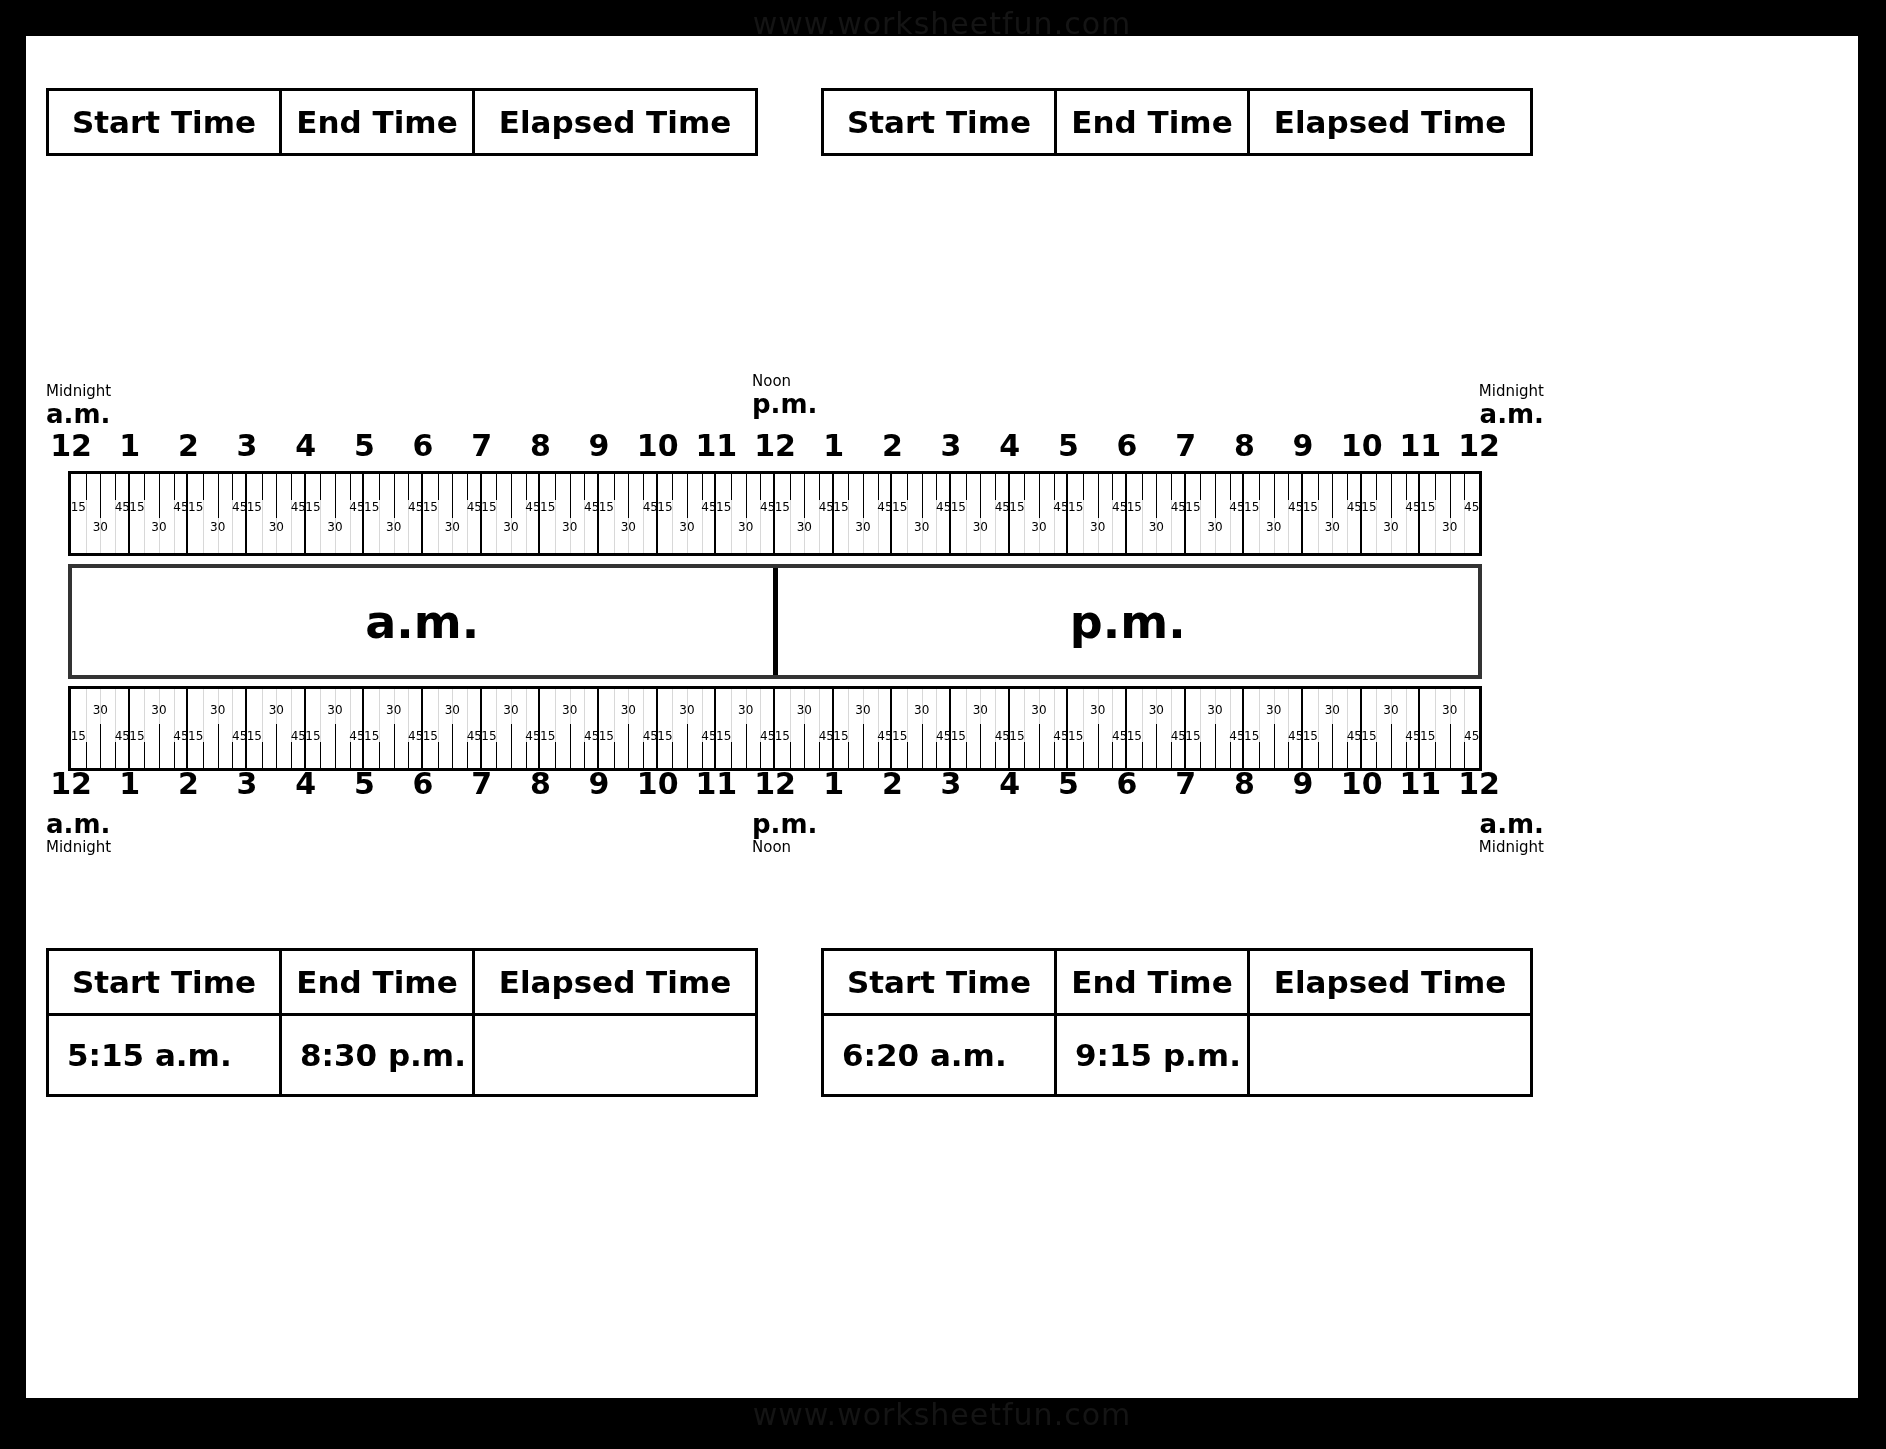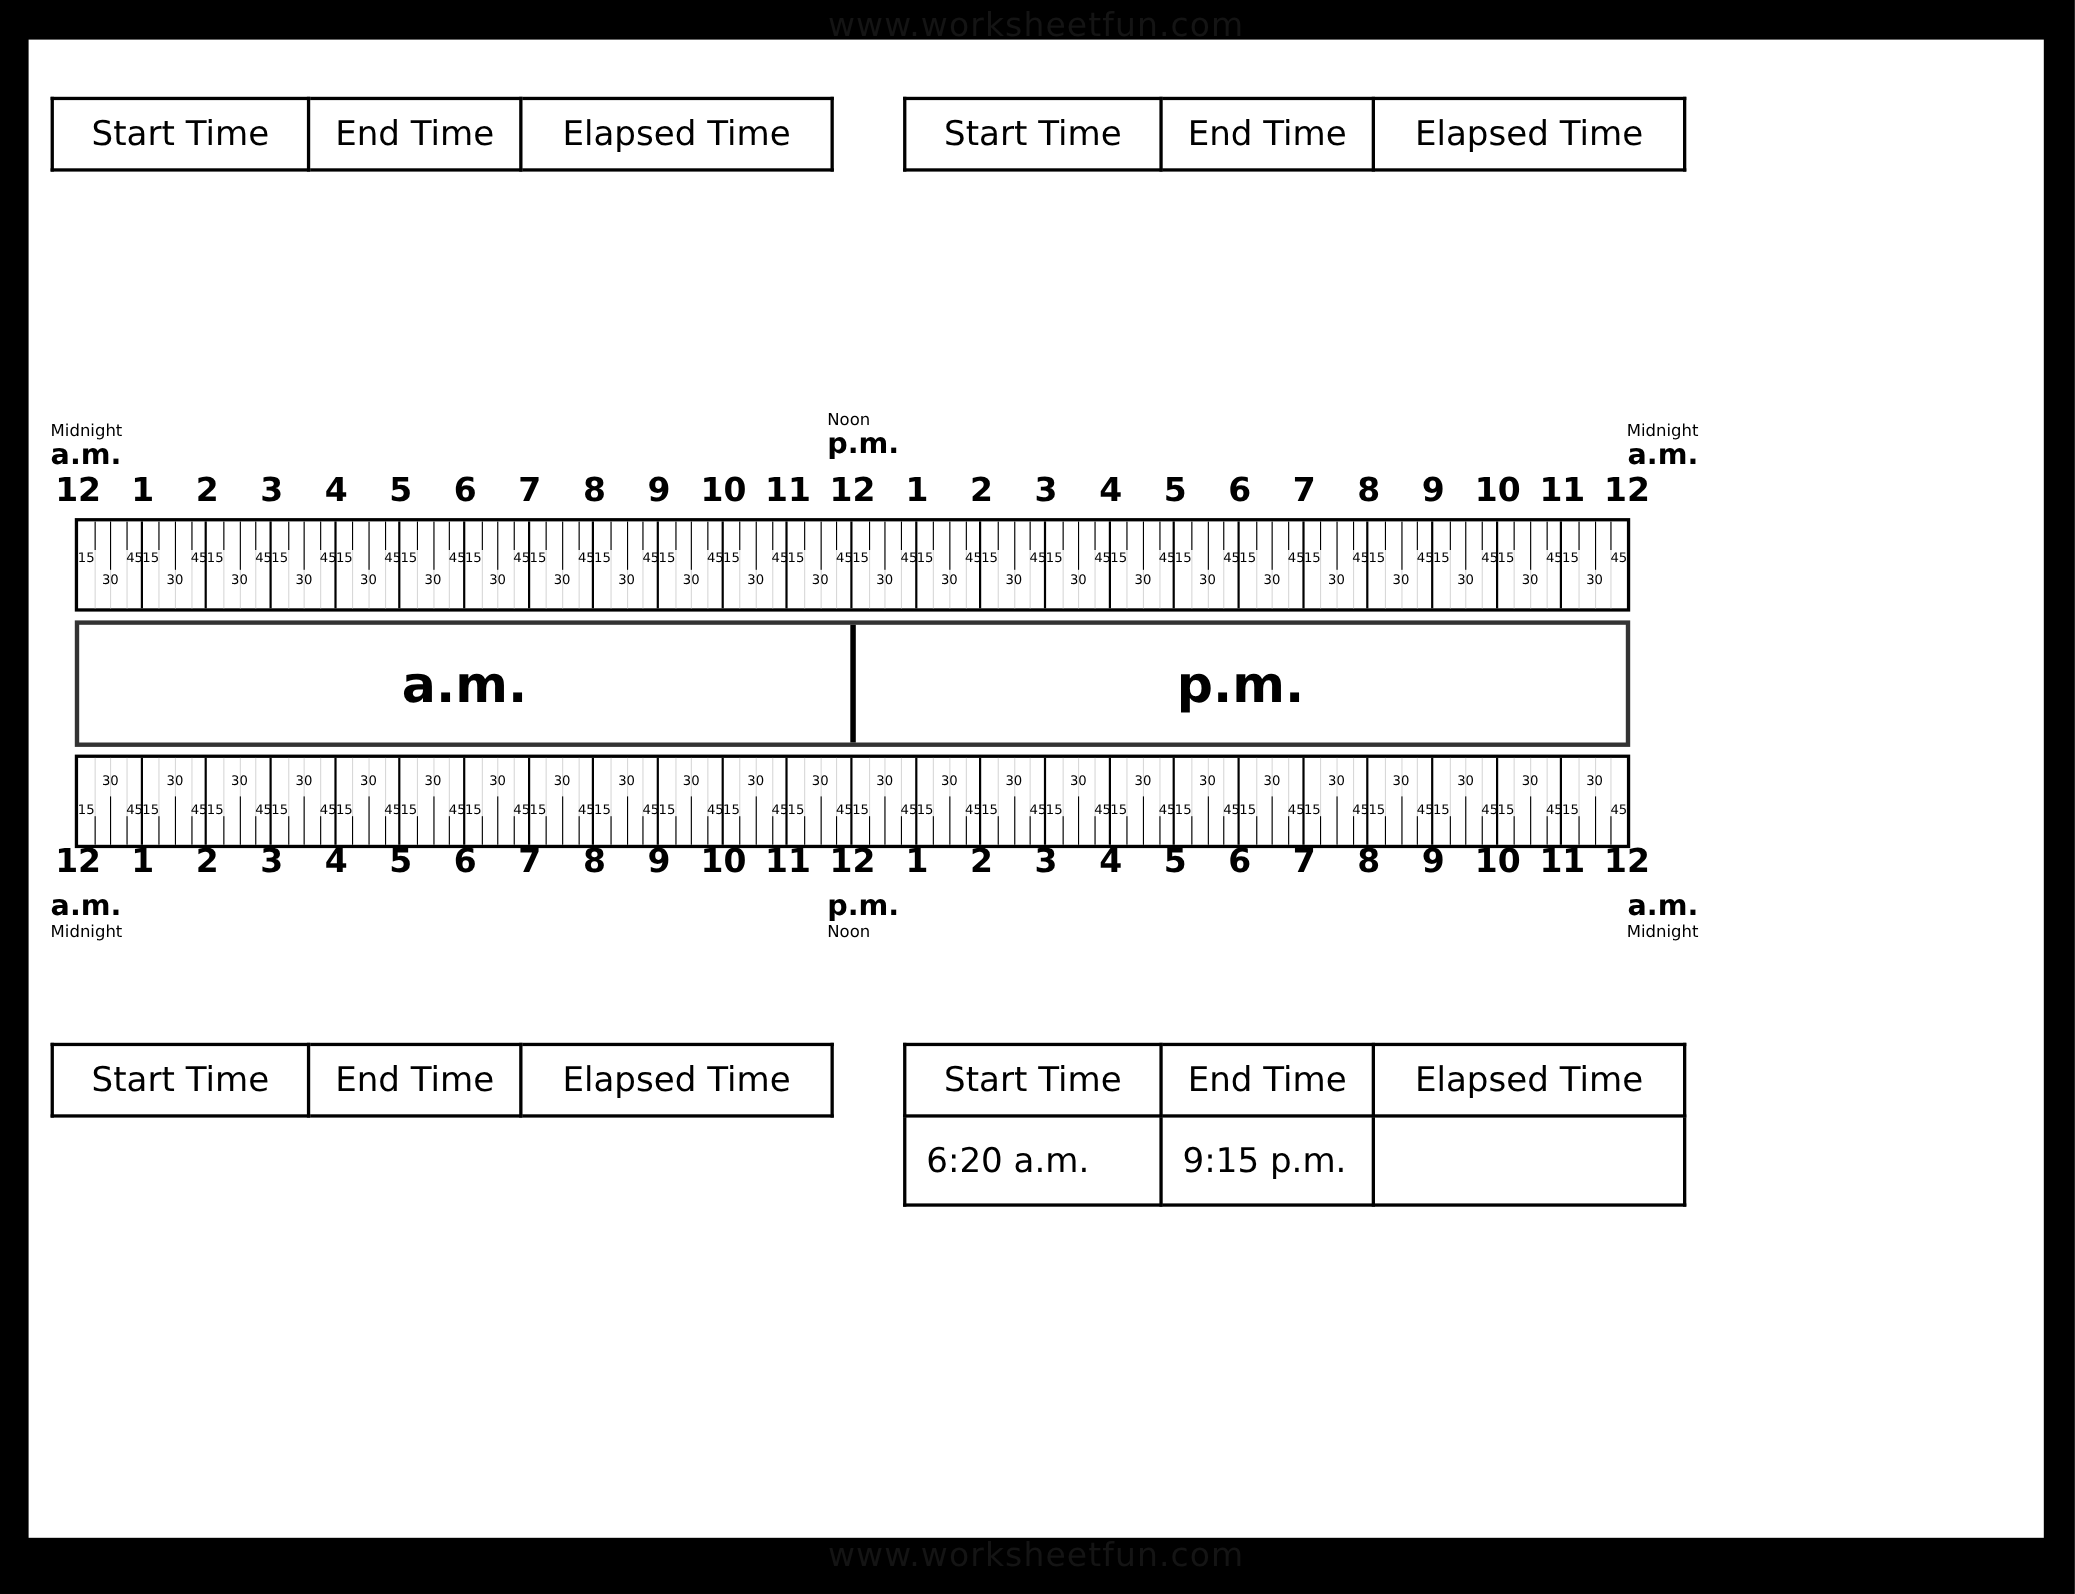--- a/index.html
+++ b/index.html
@@ -37,21 +37,21 @@
 
   
   .qtable {
     position: absolute;
     border-collapse: collapse;
     table-layout: fixed;
   }
   .qtable td, .qtable th {
     border: 3px solid #000;
     font-family: "DejaVu Sans", sans-serif;
-    font-weight: normal;
+    font-weight: bold;
     padding: 0;
   }
   .qtable .hdr {
     height: 62px;
     font-size: 31px;
     text-align: center;
     vertical-align: middle;
   }
   .qtable .val {
     height: 78px;
@@ -837,20 +837,25 @@
     </div>
   </div>
 
   <table class="qtable tbl-bl">
     <tbody>
         <tr>
       <td class="hdr" style="width:230px">Start Time</td>
       <td class="hdr" style="width:190px">End Time</td>
       <td class="hdr" style="width:280px">Elapsed Time</td>
     </tr>
+    <tr>
+      <td class="val">5:15 a.m.</td>
+      <td class="val">8:30 p.m.</td>
+      <td class="val blank"></td>
+    </tr>
   </tbody>
     </table>
 
   <table class="qtable tbl-br">
     <tbody>
         <tr>
       <td class="hdr" style="width:230px">Start Time</td>
       <td class="hdr" style="width:190px">End Time</td>
       <td class="hdr" style="width:280px">Elapsed Time</td>
     </tr>

